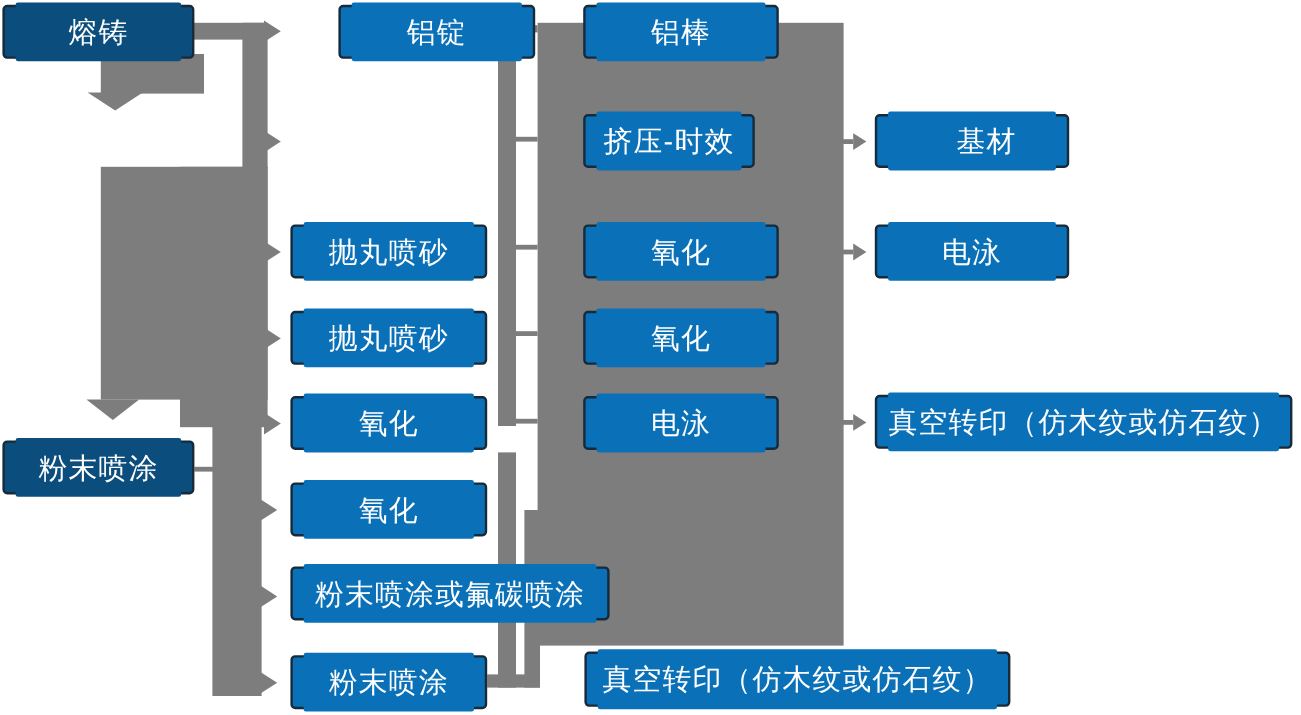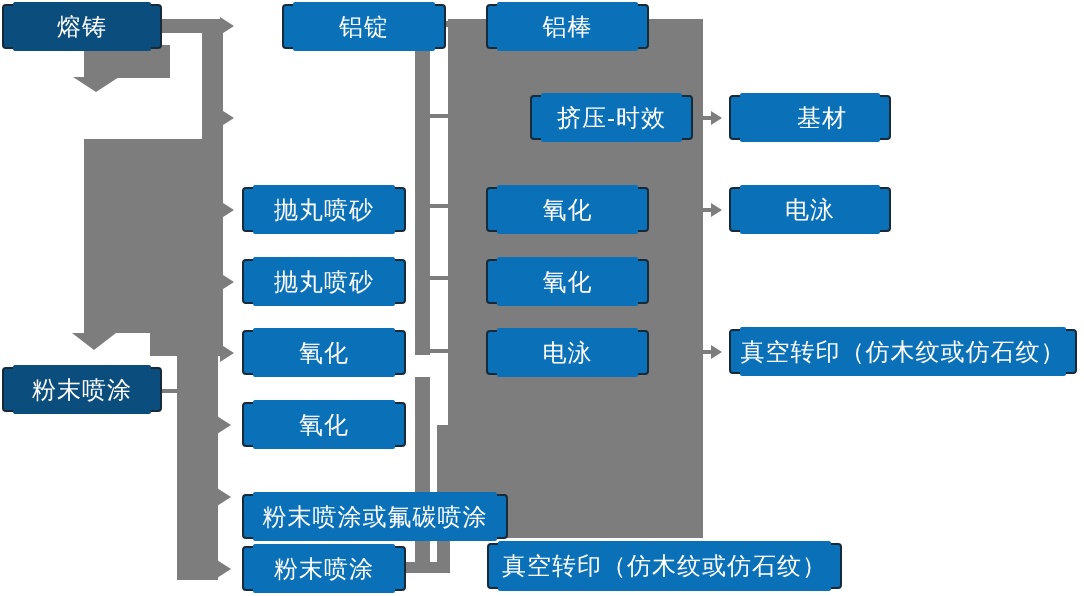--- a/index.html
+++ b/index.html
@@ -95,31 +95,31 @@
     </div>
   <div class="box process" style="left:242px;top:259px;width:164px;height:45px;">
       <span>抛丸喷砂</span>
     </div>
   <div class="box process" style="left:242px;top:330px;width:164px;height:45px;">
       <span>氧化</span>
     </div>
   <div class="box process" style="left:242px;top:402px;width:164px;height:45px;">
       <span>氧化</span>
     </div>
-  <div class="box process" style="left:242px;top:494px;width:266px;height:45px;">
+  <div class="box process" style="left:242px;top:472px;width:266px;height:45px;">
       <span>粉末喷涂或氟碳喷涂</span>
     </div>
   <div class="box process" style="left:486px;top:4px;width:163px;height:45px;">
       <span>铝棒</span>
     </div>
 
   <div class="box process" style="left:242px;top:546px;width:164px;height:45px;">
       <span>粉末喷涂</span>
     </div>
-  <div class="box process" style="left:486px;top:95px;width:163px;height:45px;margin-left:44px;">
+  <div class="box process" style="left:486px;top:95px;width:143px;height:45px;">
       <span>挤压-时效</span>
     </div>
   <div class="box process" style="left:486px;top:187px;width:163px;height:45px;">
       <span>氧化</span>
     </div>
   <div class="box process" style="left:486px;top:259px;width:163px;height:45px;">
       <span>氧化</span>
     </div>
   <div class="box process" style="left:486px;top:330px;width:163px;height:45px;">
       <span>电泳</span>

